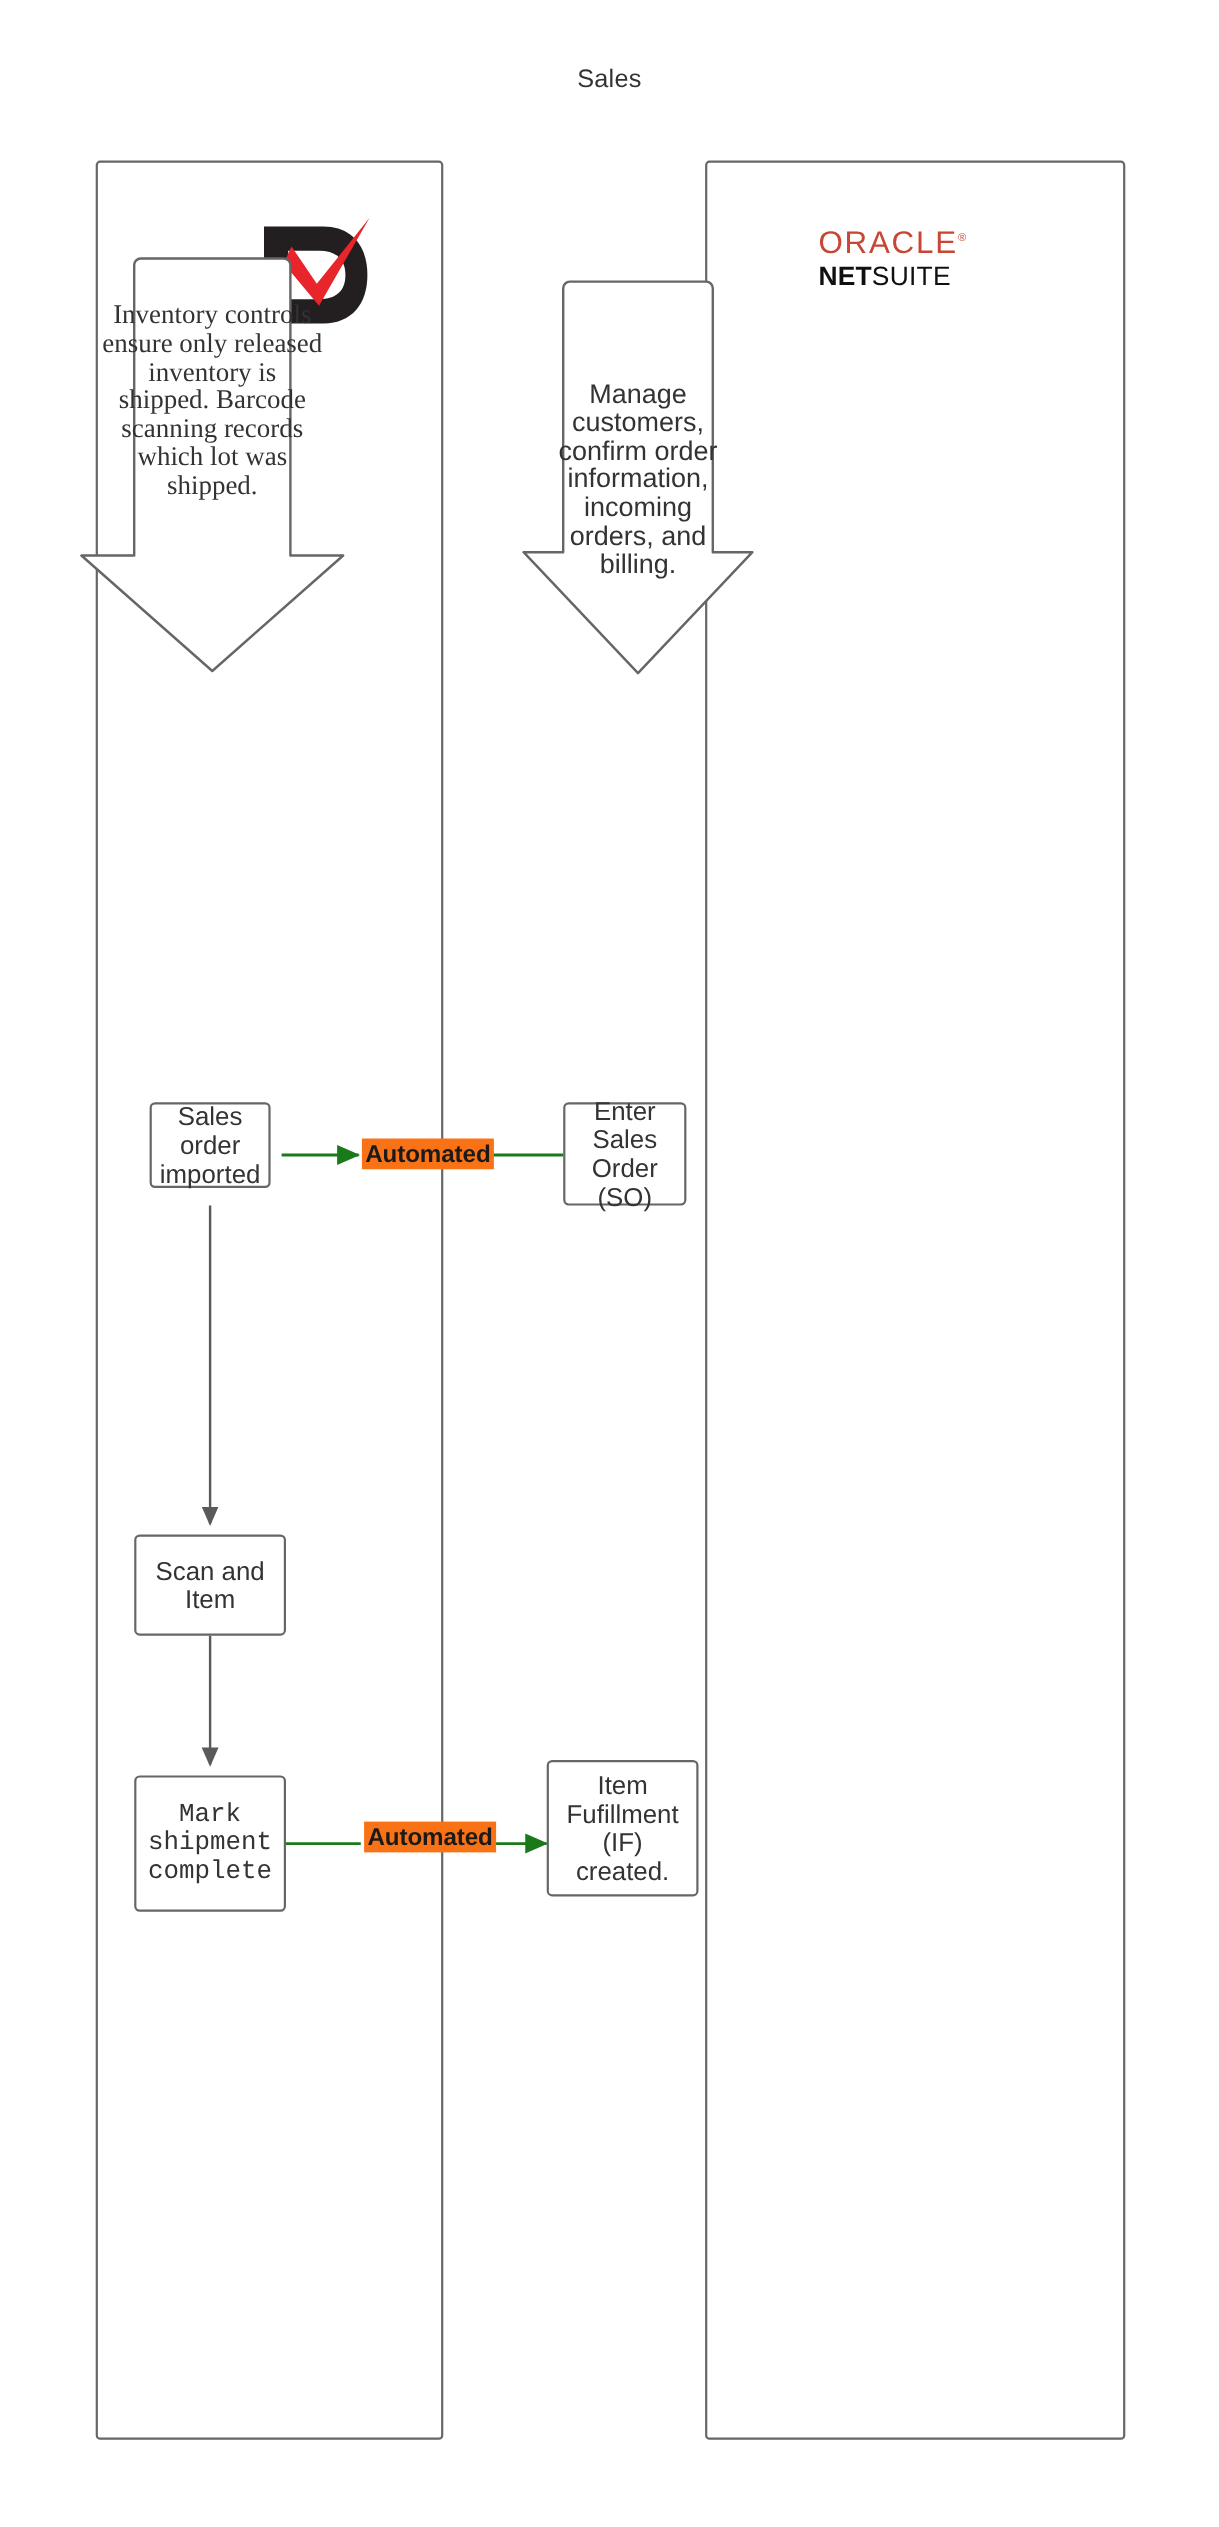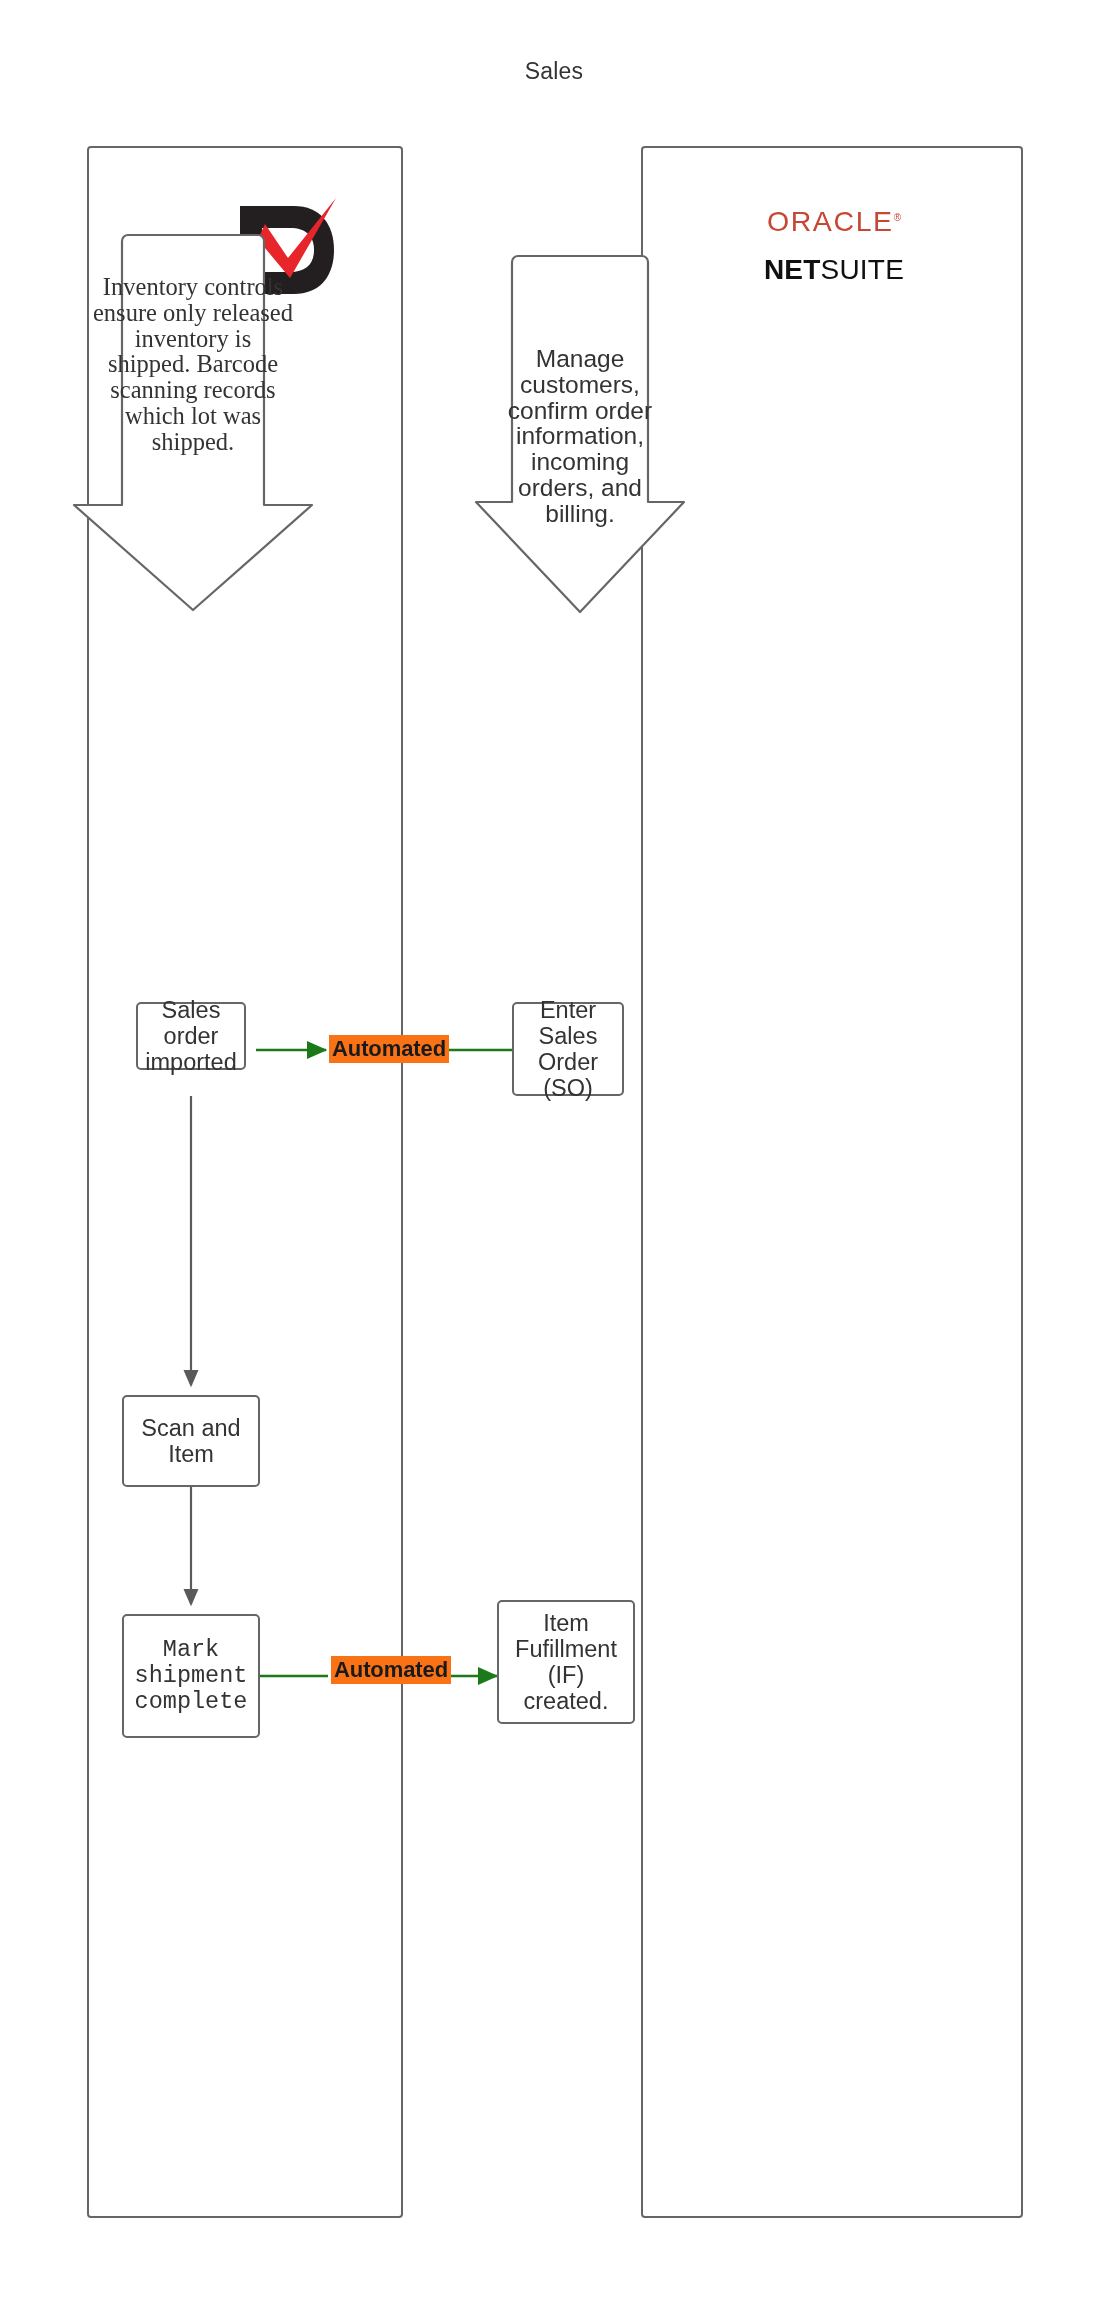--- a/index.html
+++ b/index.html
@@ -50,42 +50,42 @@
     top: 196px;
     width: 110px;
     height: 108px;
   }
   #netsuite-logo {
     position: absolute;
     left: 744px;
     top: 207px;
     width: 180px;
     height: 80px;
-    text-align: center;
+    text-align: left;
   }
   #netsuite-logo .oracle-word {
     display: block;
     font-family: "Liberation Sans", sans-serif;
     font-size: 28.5px;
     font-weight: 400;
     letter-spacing: 1.6px;
     color: #C74634;
     line-height: 1;
     position: relative;
   }
   #netsuite-logo .oracle-reg {
     font-size: 10px;
     vertical-align: super;
     letter-spacing: 0;
   }
   #netsuite-logo .netsuite-word {
     display: block;
-    font-size: 28px;
+    font-size: 24px;
     line-height: 1;
-    margin-top: 20px;
+    margin-top: 4px;
     color: #101010;
     letter-spacing: 0.2px;
   }
   #netsuite-logo .net-part { font-weight: 700; }
   #netsuite-logo .suite-part { font-weight: 400; }
 
   
   .callout {
     position: absolute;
   }
@@ -115,21 +115,21 @@
     display: flex;
     align-items: center;
     justify-content: center;
     text-align: center;
     font-size: 23.5px;
     line-height: 26px;
     color: #333333;
     white-space: pre-line;
     padding: 2px 4px;
   }
-  #box-so-imported   { left: 136px; top: 1002px; width: 110px; height: 68px; text-align: center; }
+  #box-so-imported   { left: 136px; top: 1002px; width: 110px; height: 78px; text-align: center; }
   #box-scan-ship     { left: 122px; top: 1395px; width: 138px; height: 92px; }
   #box-mark-shipment { left: 122px; top: 1614px; width: 138px; height: 124px; font-family: Liberation Mono, monospace; }
   #box-enter-so      { left: 512px; top: 1002px; width: 112px; height: 94px; }
   #box-item-ff       { left: 497px; top: 1588px; width: 138px; height: 124px; margin-top: 12px; }
 
   
   #connectors {
     position: absolute;
     left: 0; top: 0;
     width: 1108px; height: 2297px;

